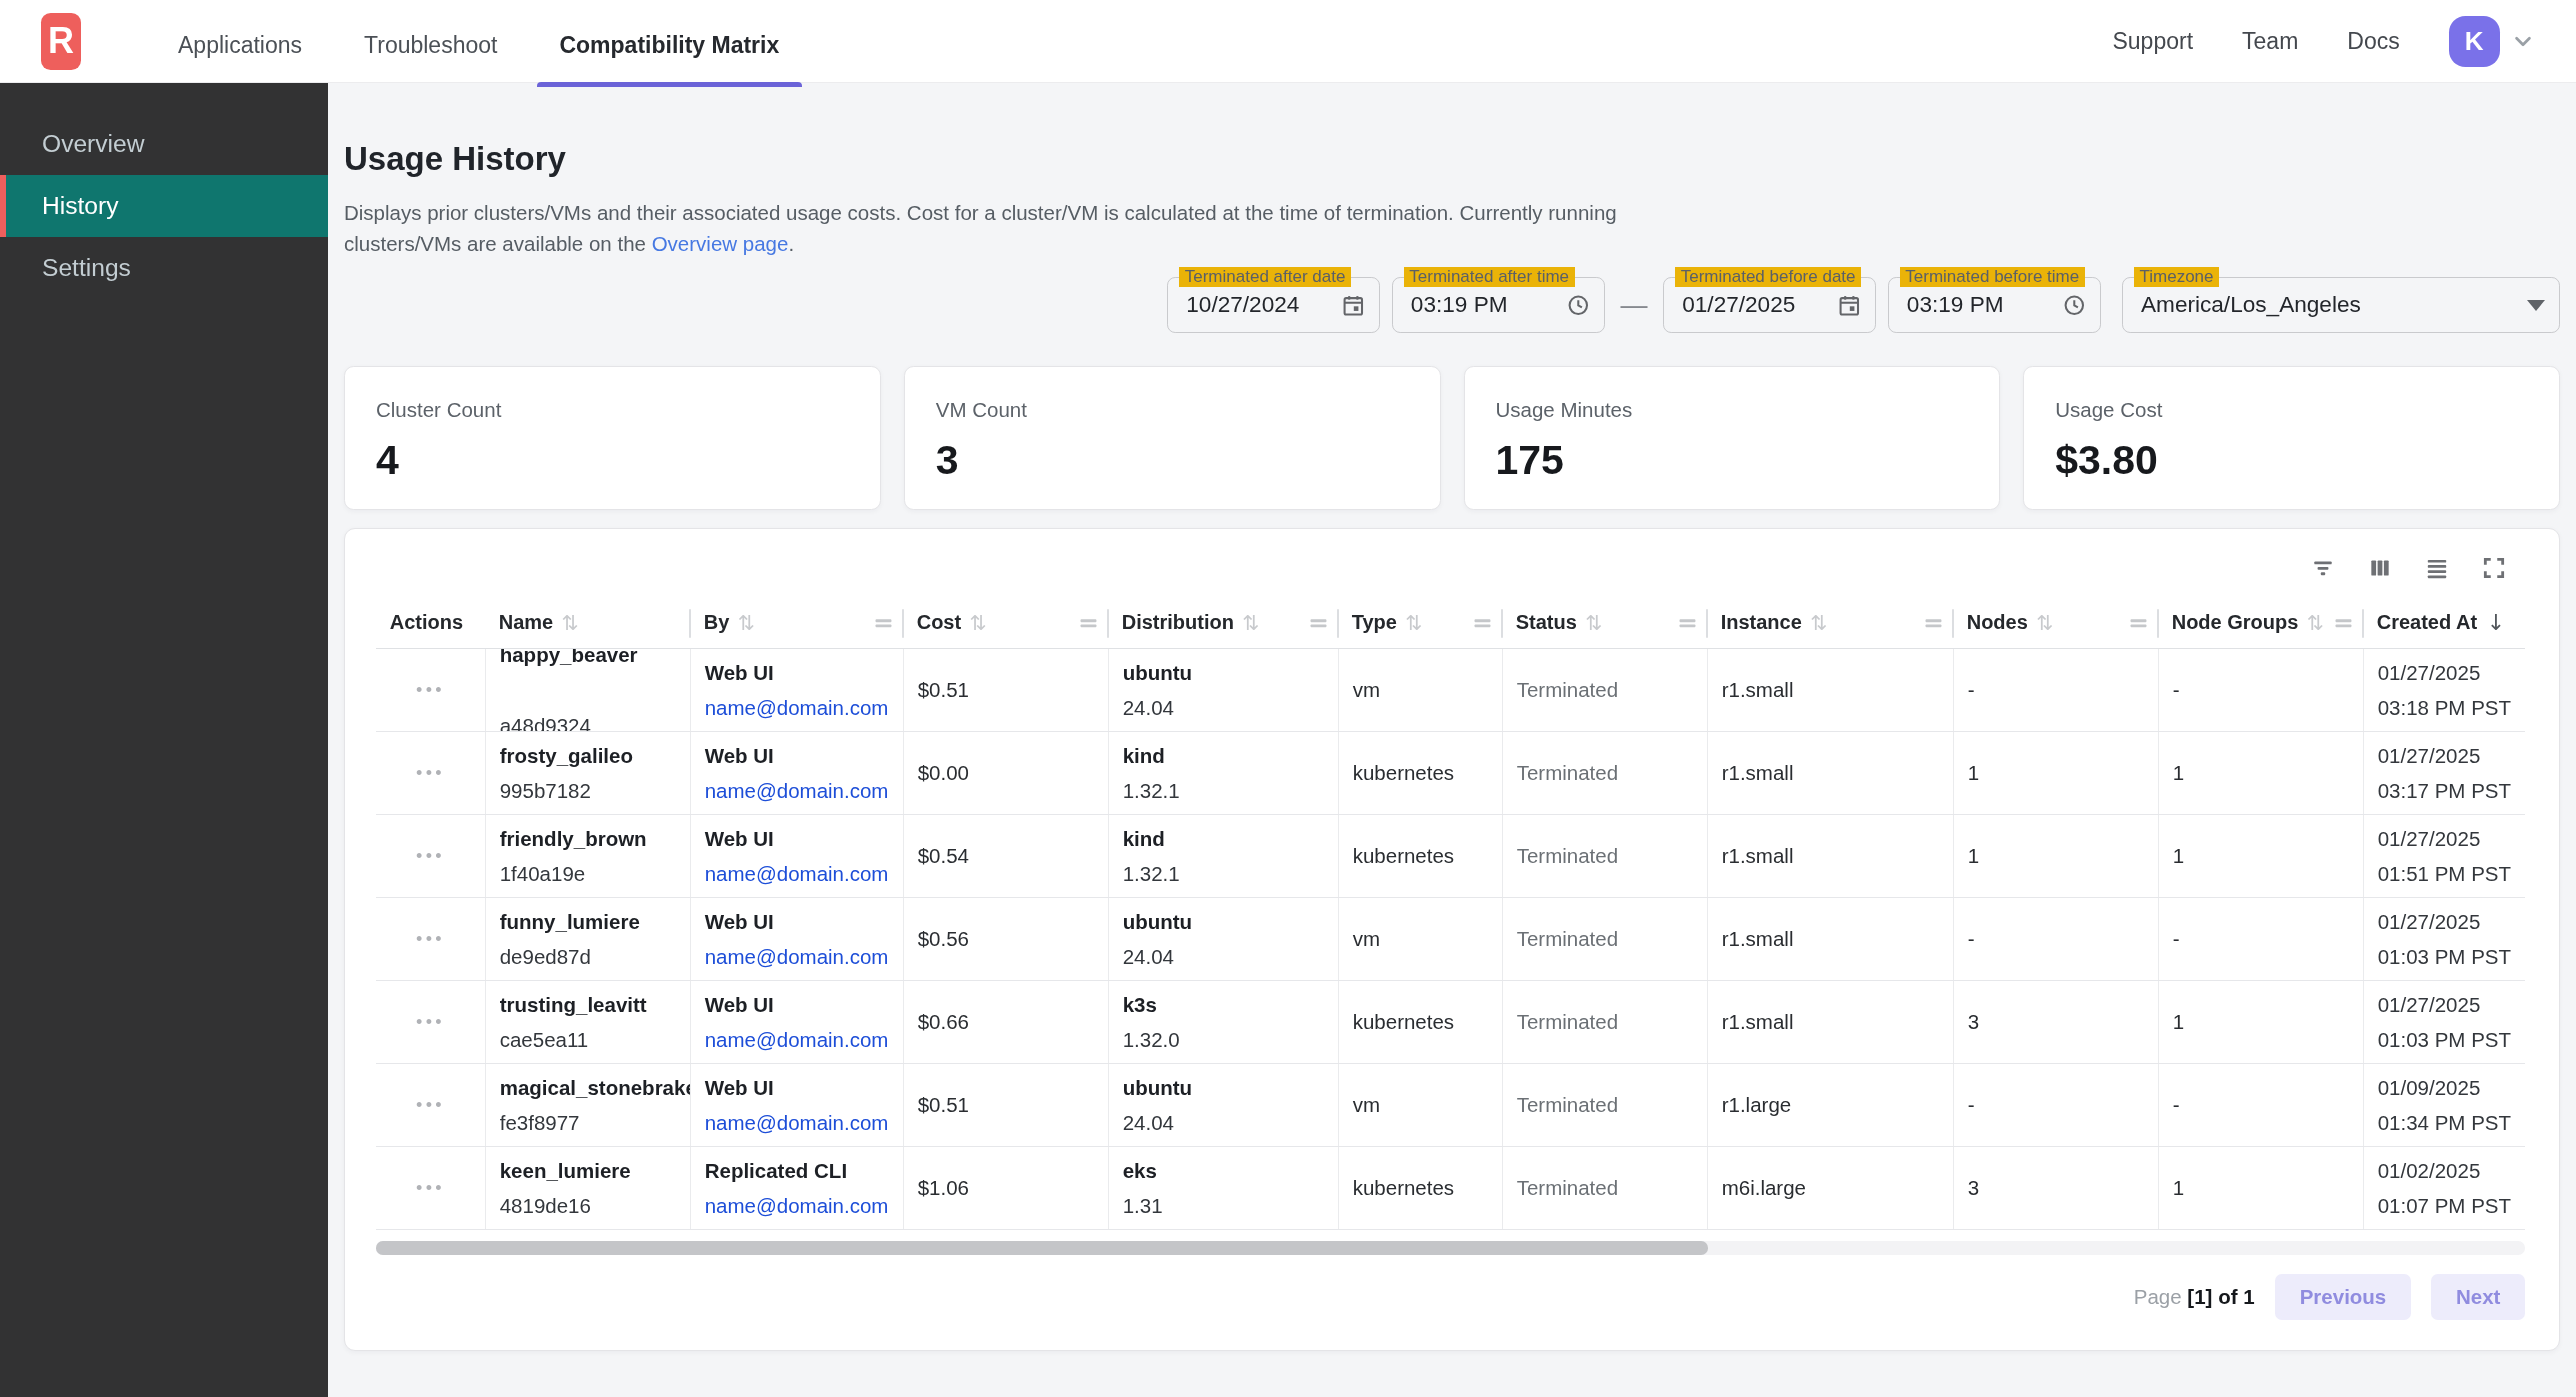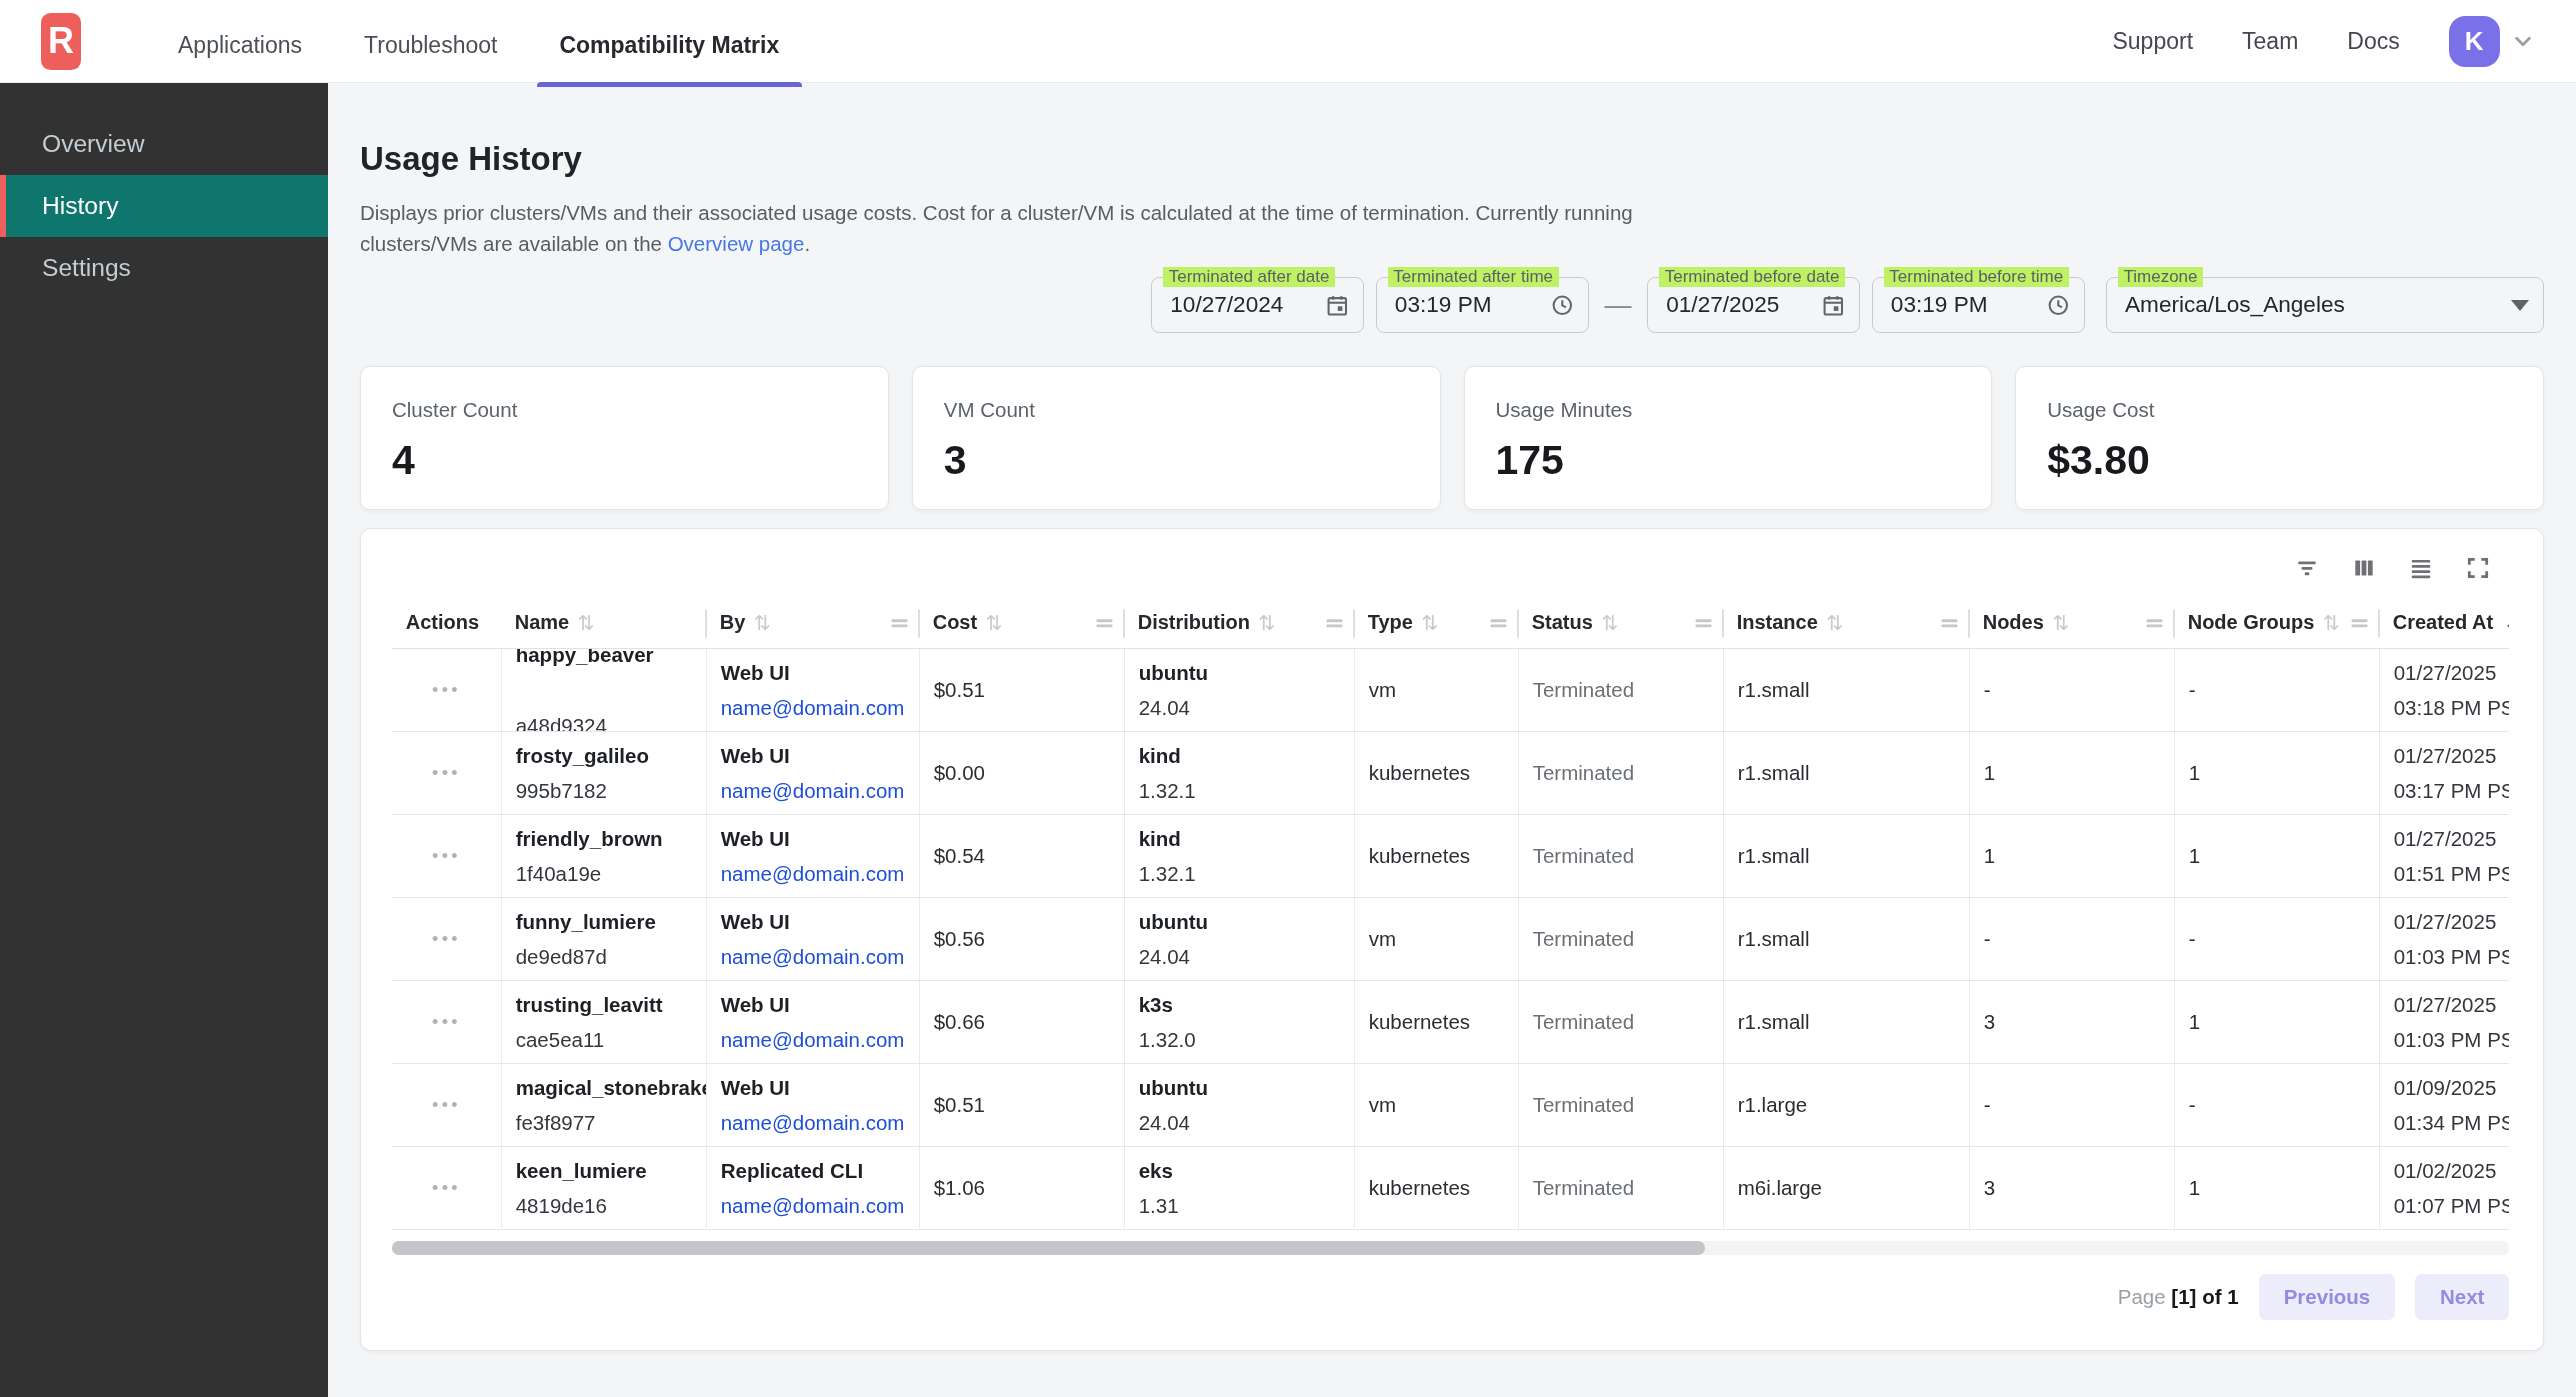--- a/index.html
+++ b/index.html
@@ -45,32 +45,32 @@
   }
   .side-item {
     position: relative; height: 62px; display: flex; align-items: center;
     padding-left: 42px; font-size: 24.6px; color: #c3cdd2; cursor: pointer;
   }
   .side-item.active { background: #0f766e; color: #ffffff; }
   .side-item.active::before {
     content: ""; position: absolute; left: 0; top: 0; bottom: 0; width: 5.5px; background: #ee5f5d;
   }
   
-  .main { position: absolute; top: 83px; left: 328px; right: 0; bottom: 0; padding: 0 32px; overflow: hidden; }
+  .main { position: absolute; top: 83px; left: 328px; right: 0; bottom: 0; padding: 0 16px; overflow: hidden; }
   .page-title { margin-top: 57px; font-size: 33px; font-weight: 700; color: #20242a; }
   .page-desc { margin-top: 19px; font-size: 20.5px; line-height: 31px; color: #565d64; max-width: 1285px; }
   .page-desc .link { color: #4678e2; cursor: pointer; }
   
   .filters { margin-top: 18px; display: flex; justify-content: flex-end; align-items: center; gap: 11.6px; }
   .field {
     position: relative; height: 56px; border: 1.4px solid #c9cacd; border-radius: 8.2px;
     display: flex; align-items: center; padding: 0 13.7px 0 18px; cursor: pointer; background: transparent;
   }
   .field .flabel {
-    position: absolute; top: -11px; left: 11px; padding: 0 5.5px; background: #bef264;
+    position: absolute; top: -11px; left: 11px; padding: 0 5.5px; background: #eab308;
     font-size: 17px; color: #5b6066; white-space: nowrap;
   }
   .field .fvalue { font-size: 22.6px; color: #23262b; white-space: nowrap; }
   .field .ficon { margin-left: auto; display: flex; }
   .f-date, .f-time { width: 213px; }
   .f-tz { width: 438px; margin-left: 9.6px; }
   .range-dash { font-size: 27px; color: #86898f; padding: 0 4.1px; }
   .caret-down {
     width: 0; height: 0; margin-left: auto;
     border-left: 9px solid transparent; border-right: 9px solid transparent;

